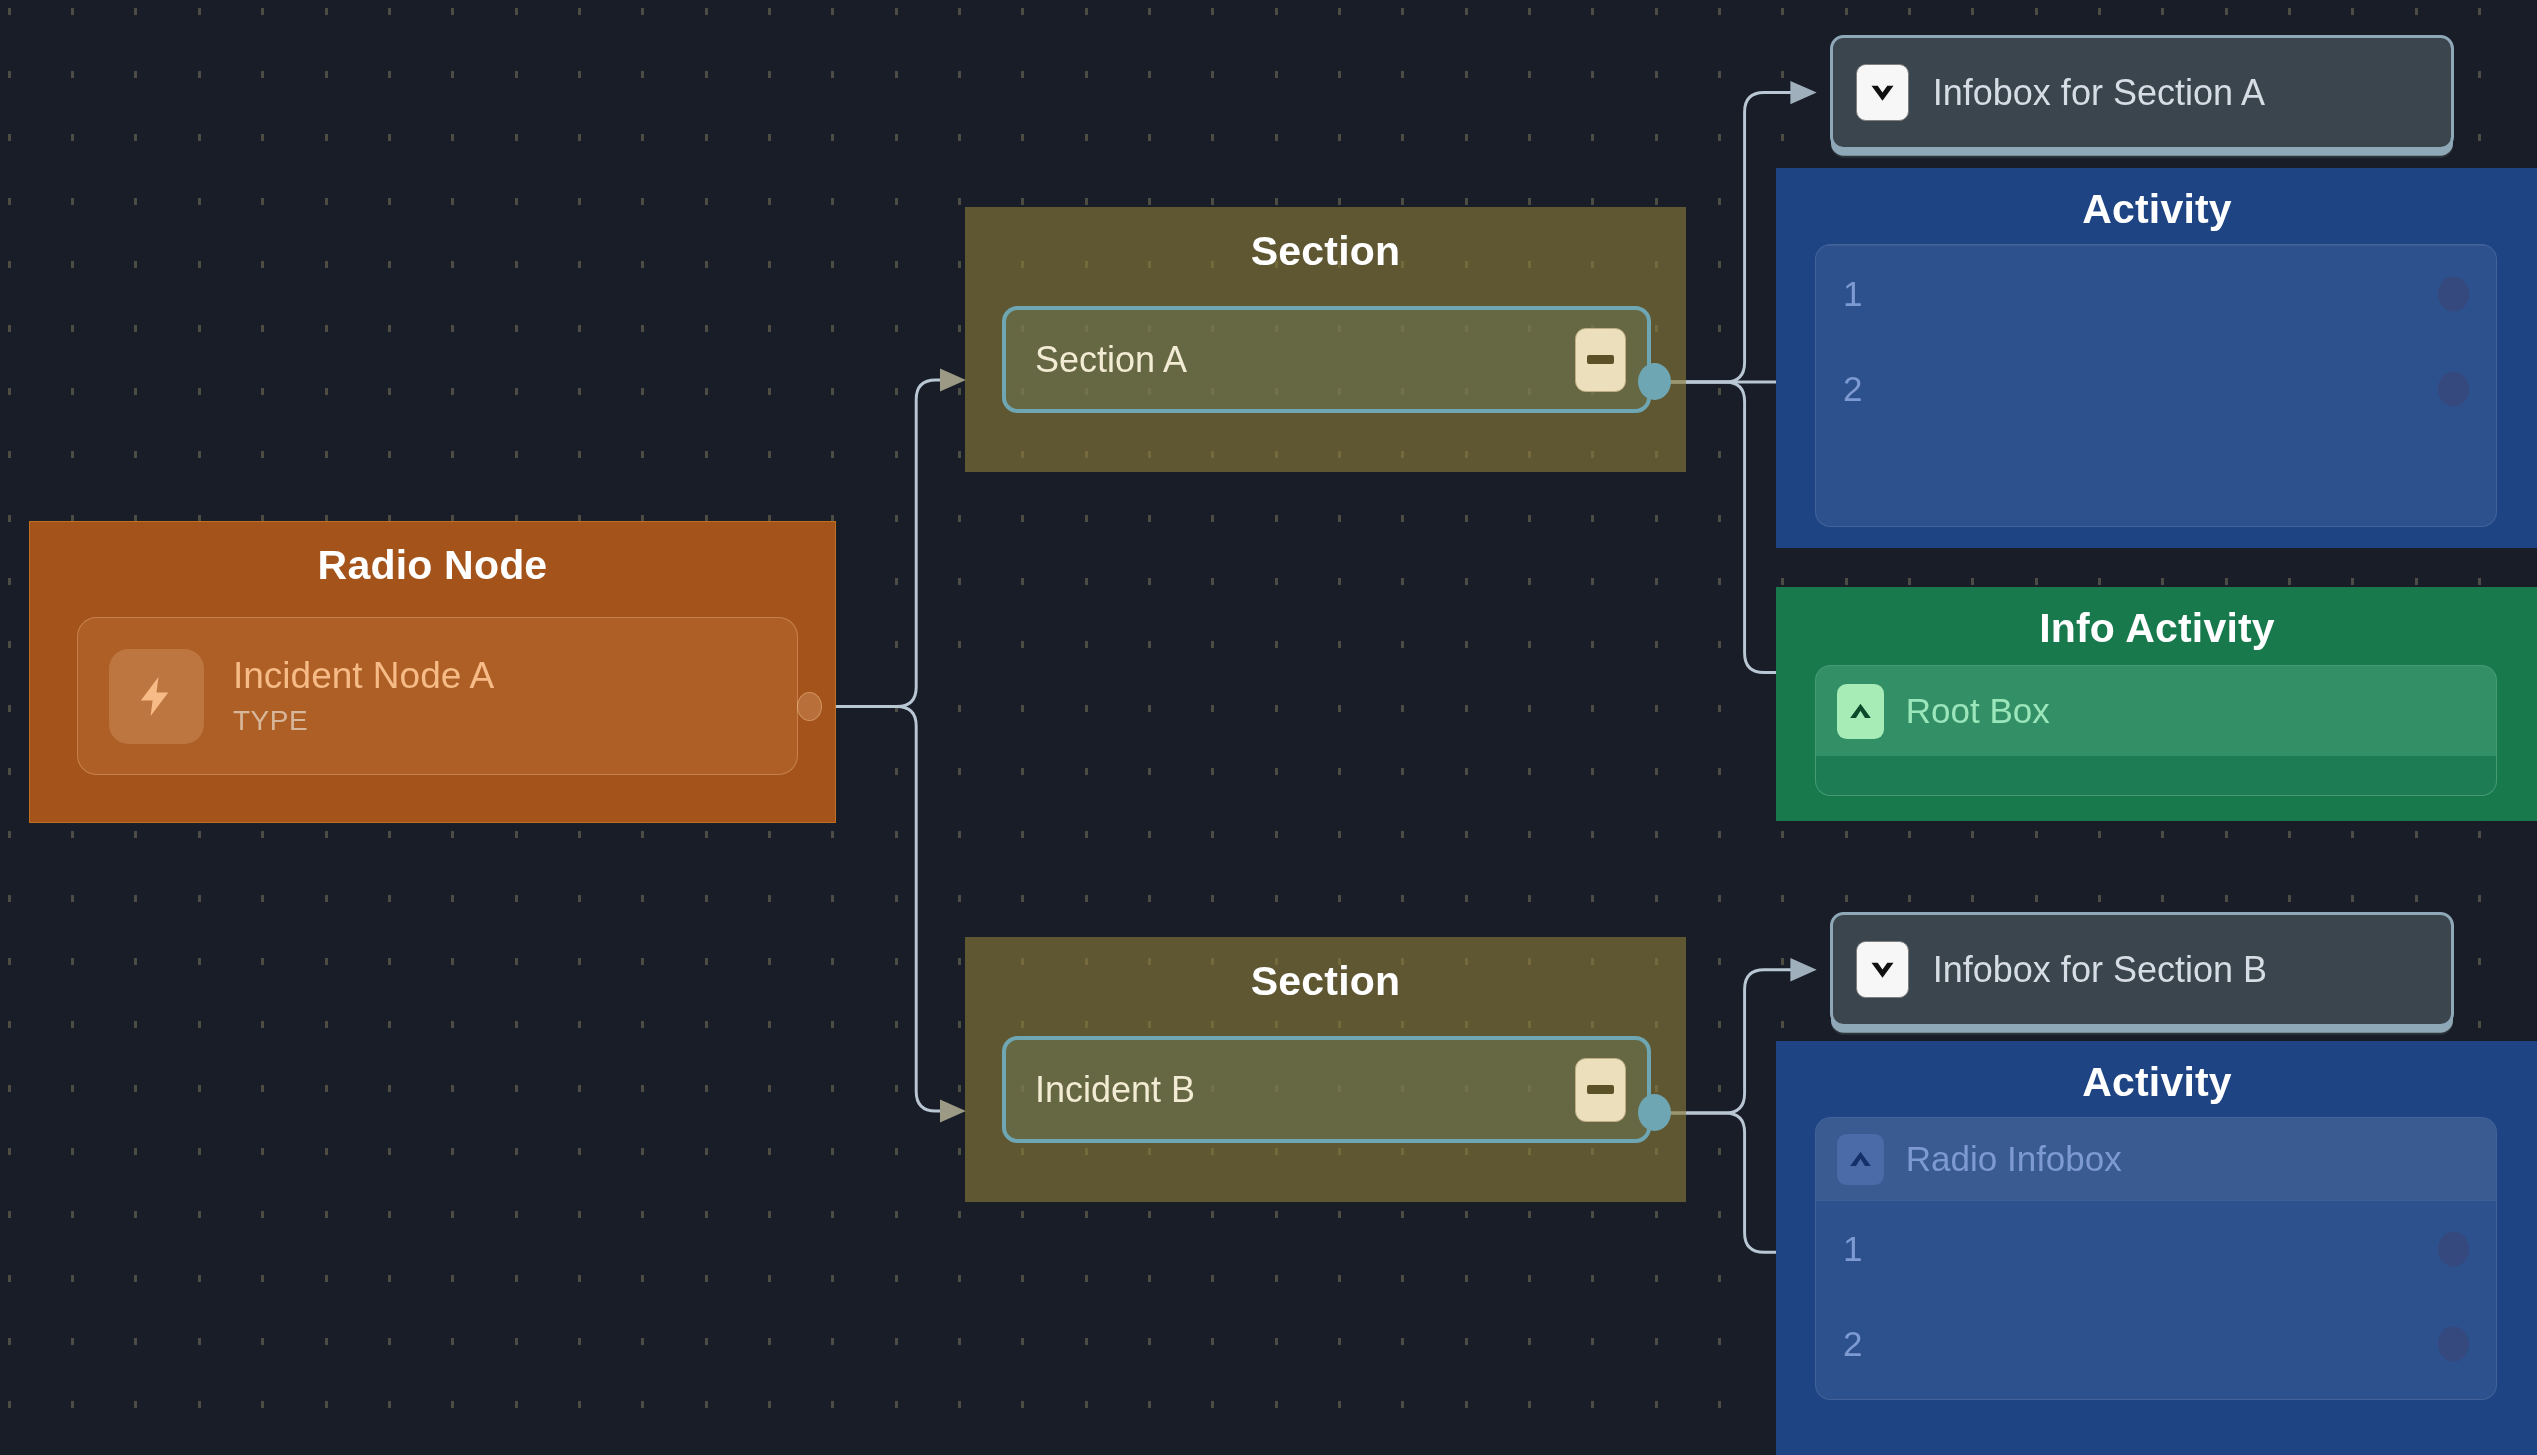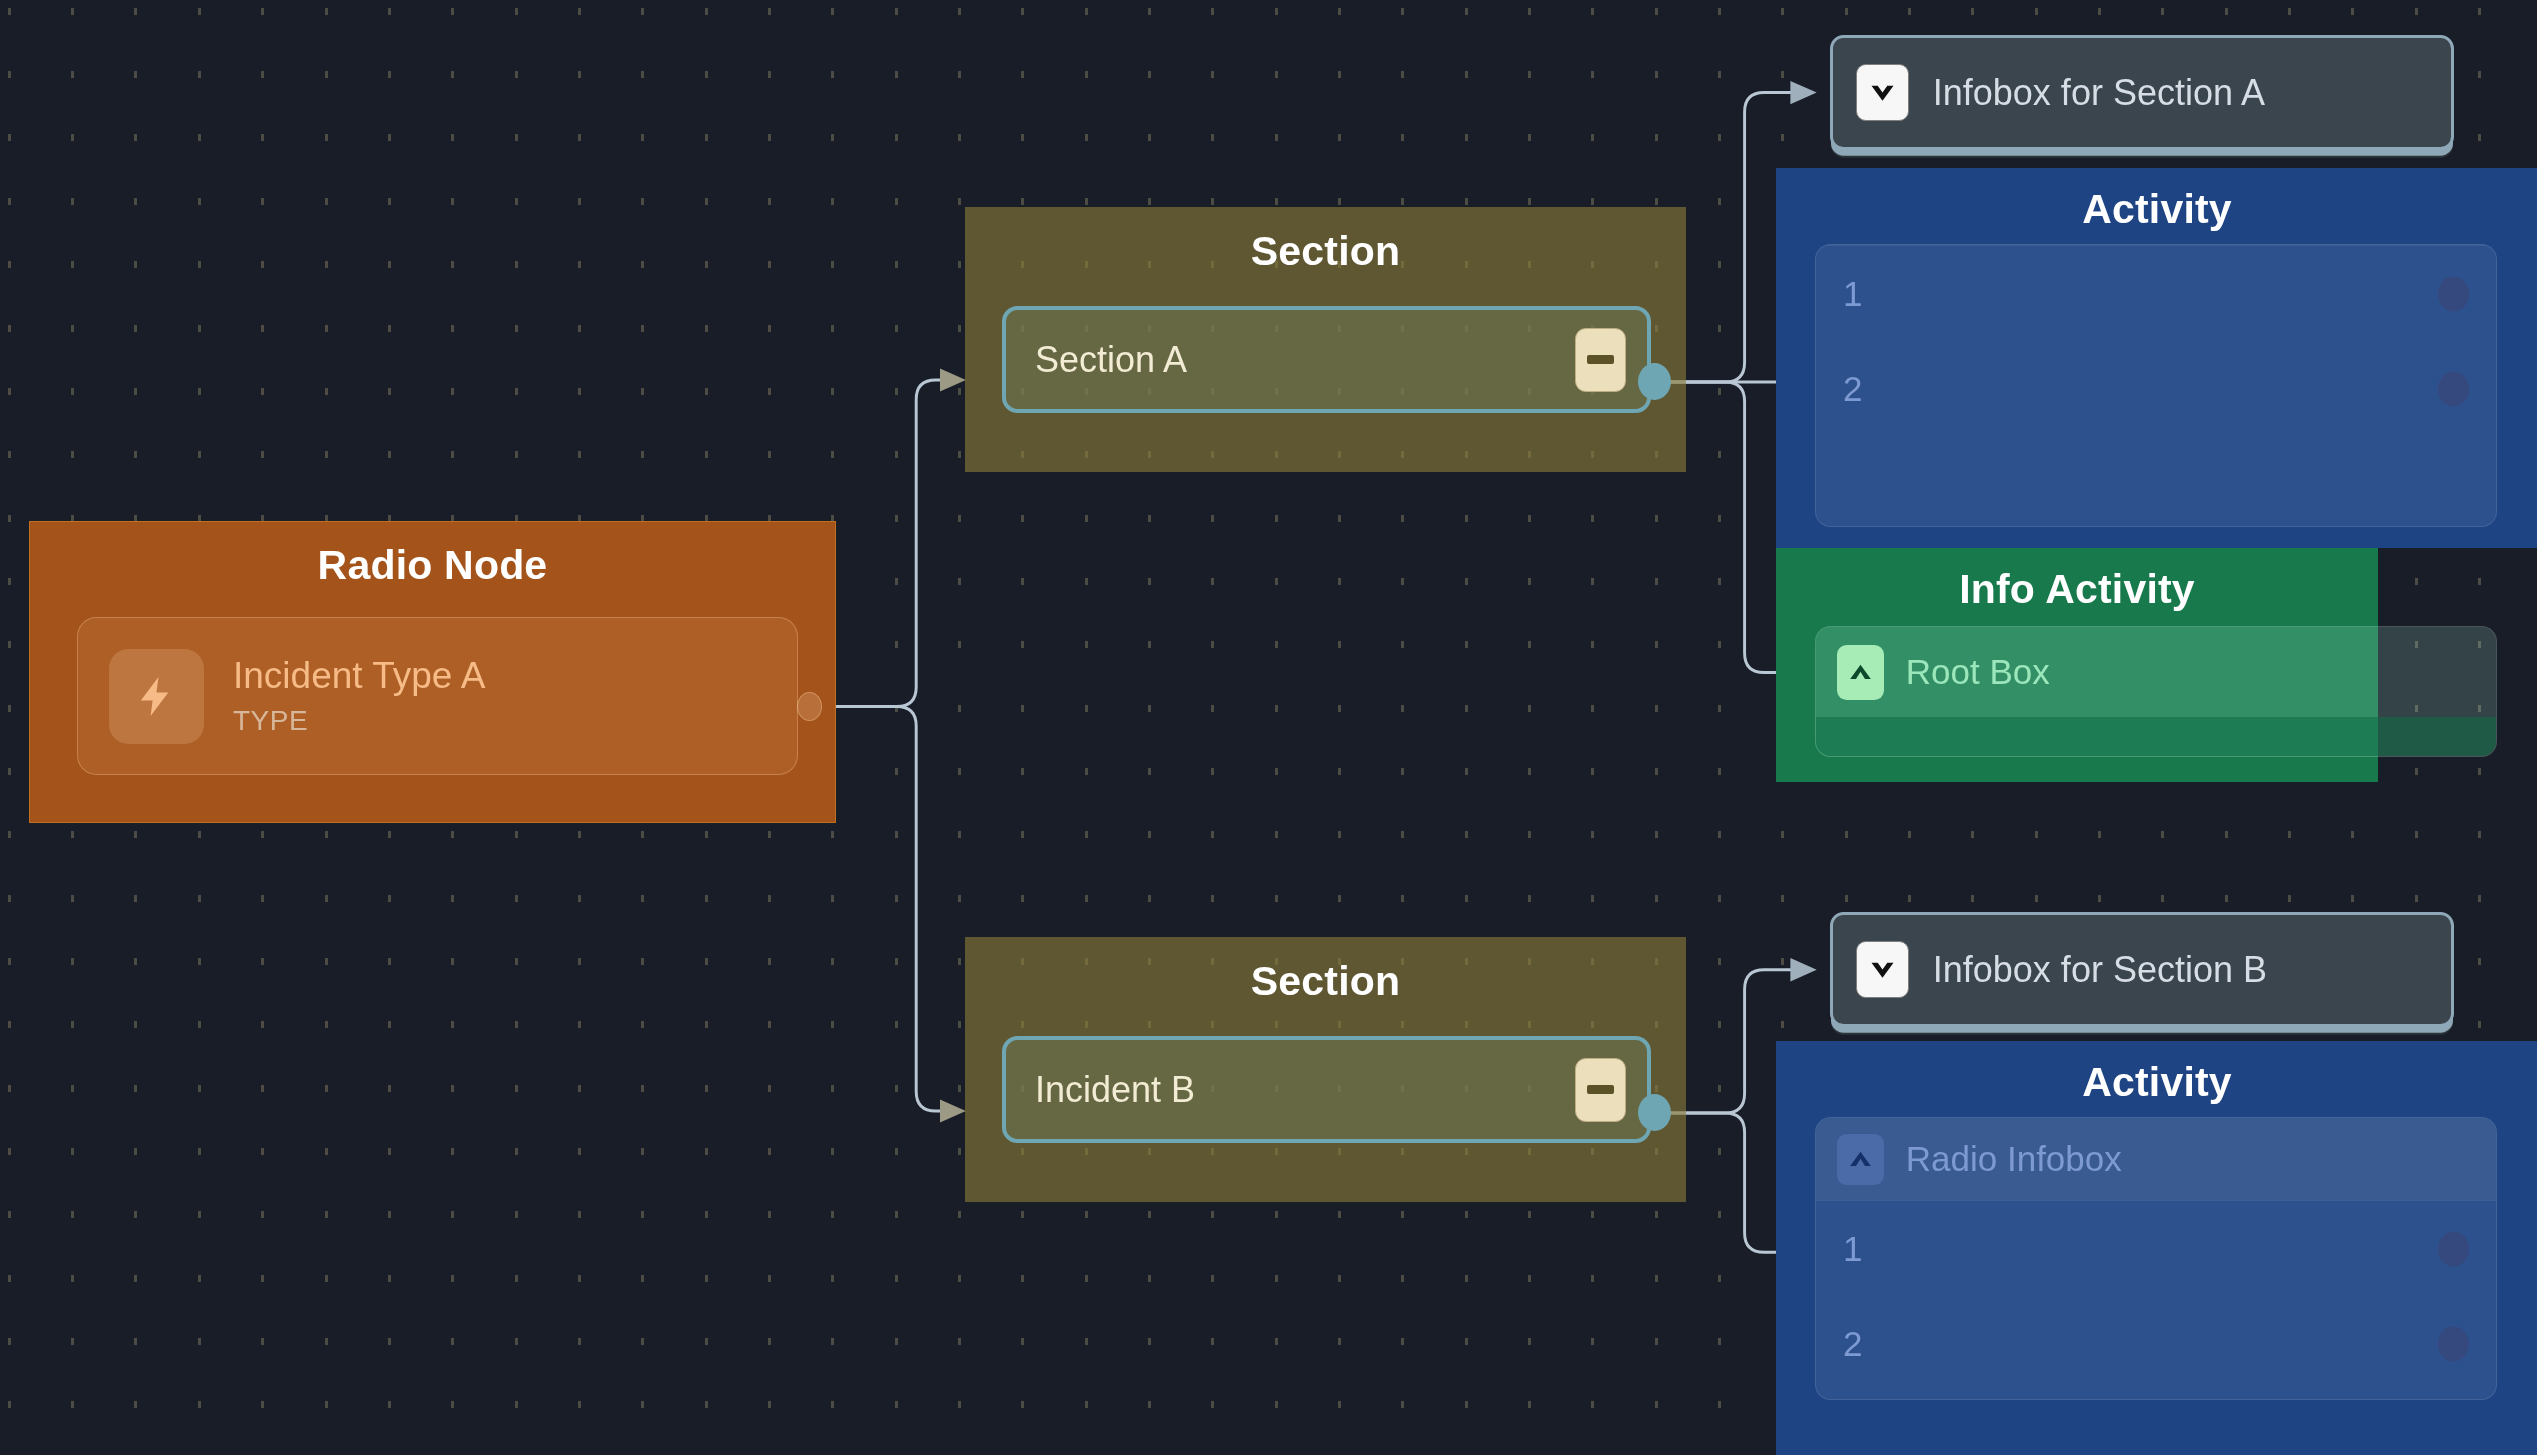--- a/index.html
+++ b/index.html
@@ -255,22 +255,23 @@
     position: absolute;
     right: 27px; top: 50%;
     transform: translateY(-50%);
     width: 31px; height: 35px;
     border-radius: 50%;
     background: #36497f;
   }
 
   
   #info-activity {
-    width: 602px;
+    width: 762px;
     background: #17794c;
+    margin-top: 39px;
   }
   #info-activity .node-title {
     font-size: 41px;
     padding-top: 17.5px;
   }
   .info-panel {
     position: absolute;
     left: 39px;
     top: 78px;
     width: 682px;
@@ -1266,21 +1267,21 @@
 
   <div class="node" id="root-node">
     <div class="node-title">Radio Node</div>
     <div class="root-field">
       <div class="root-icon-tile">
         <svg width="47" height="55" viewBox="0 0 24 24" aria-hidden="true">
           <path d="M13 2 L4 14 h6 l-1 8 9-12 h-6 z" fill="#f6bb86"></path>
         </svg>
       </div>
       <div class="root-texts">
-        <div class="root-label">Incident Type A</div>
+        <div class="root-label">Incident Node A</div>
         <div class="root-sub">TYPE</div>
       </div>
     </div>
   </div>
   <div class="handle-dot" id="root-handle"></div>
 
   <div class="node section-node" id="section-a" style="left:965px; top:207px;">
     <div class="node-title">Section</div>
     <div class="section-inner">
       <div class="section-label">Section A</div>

